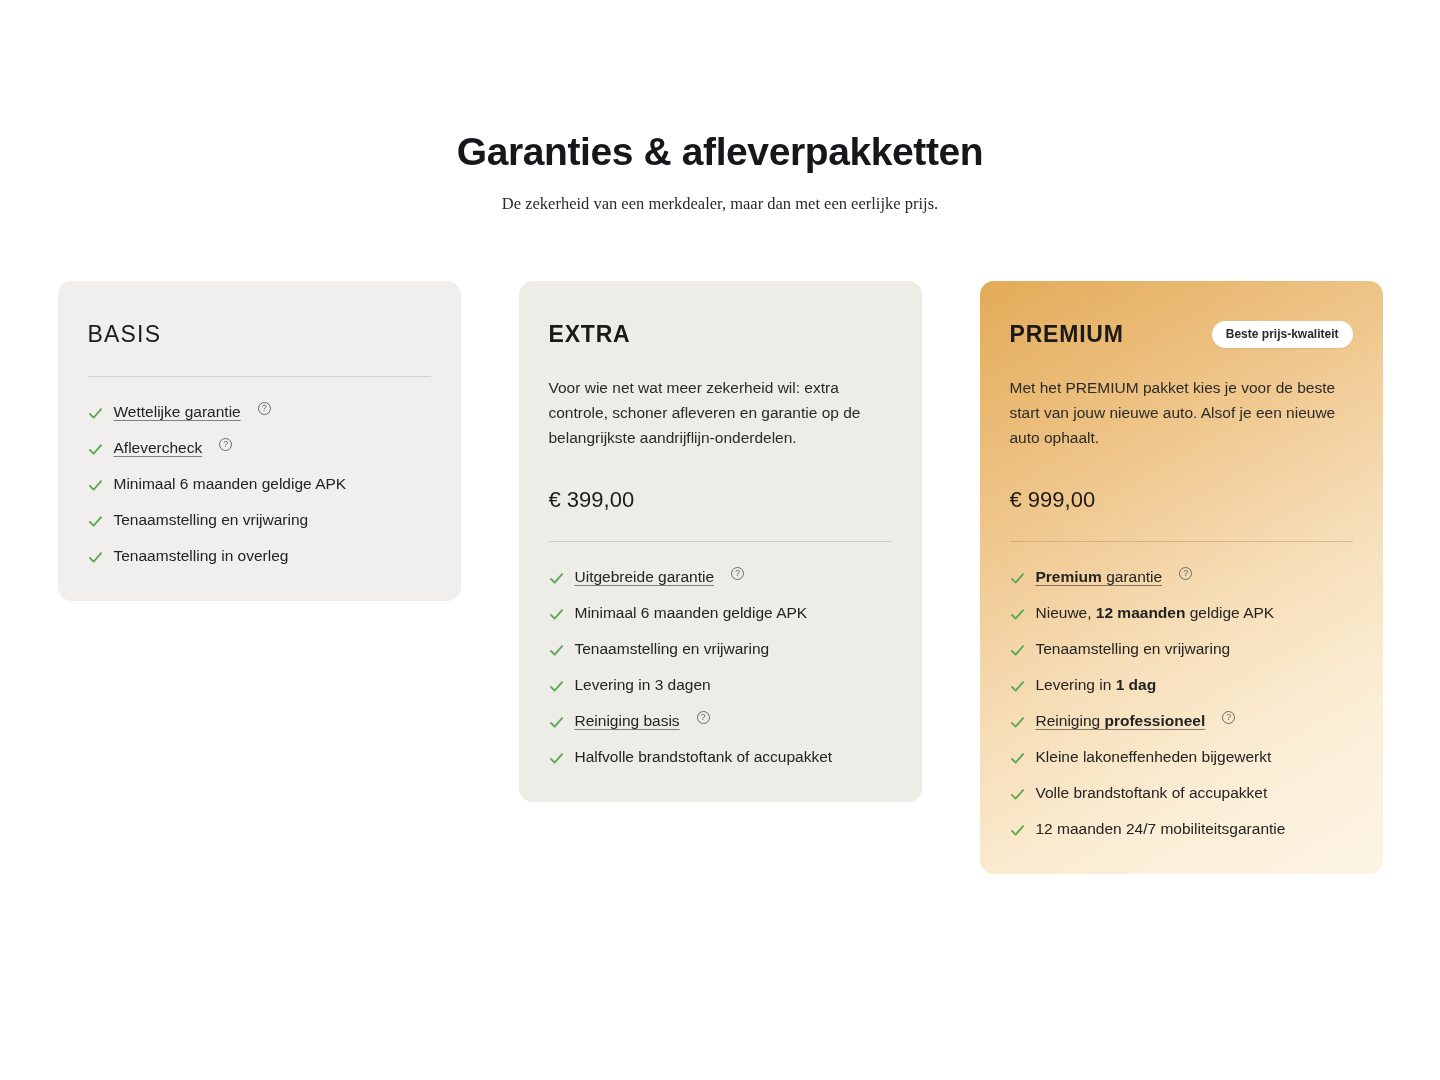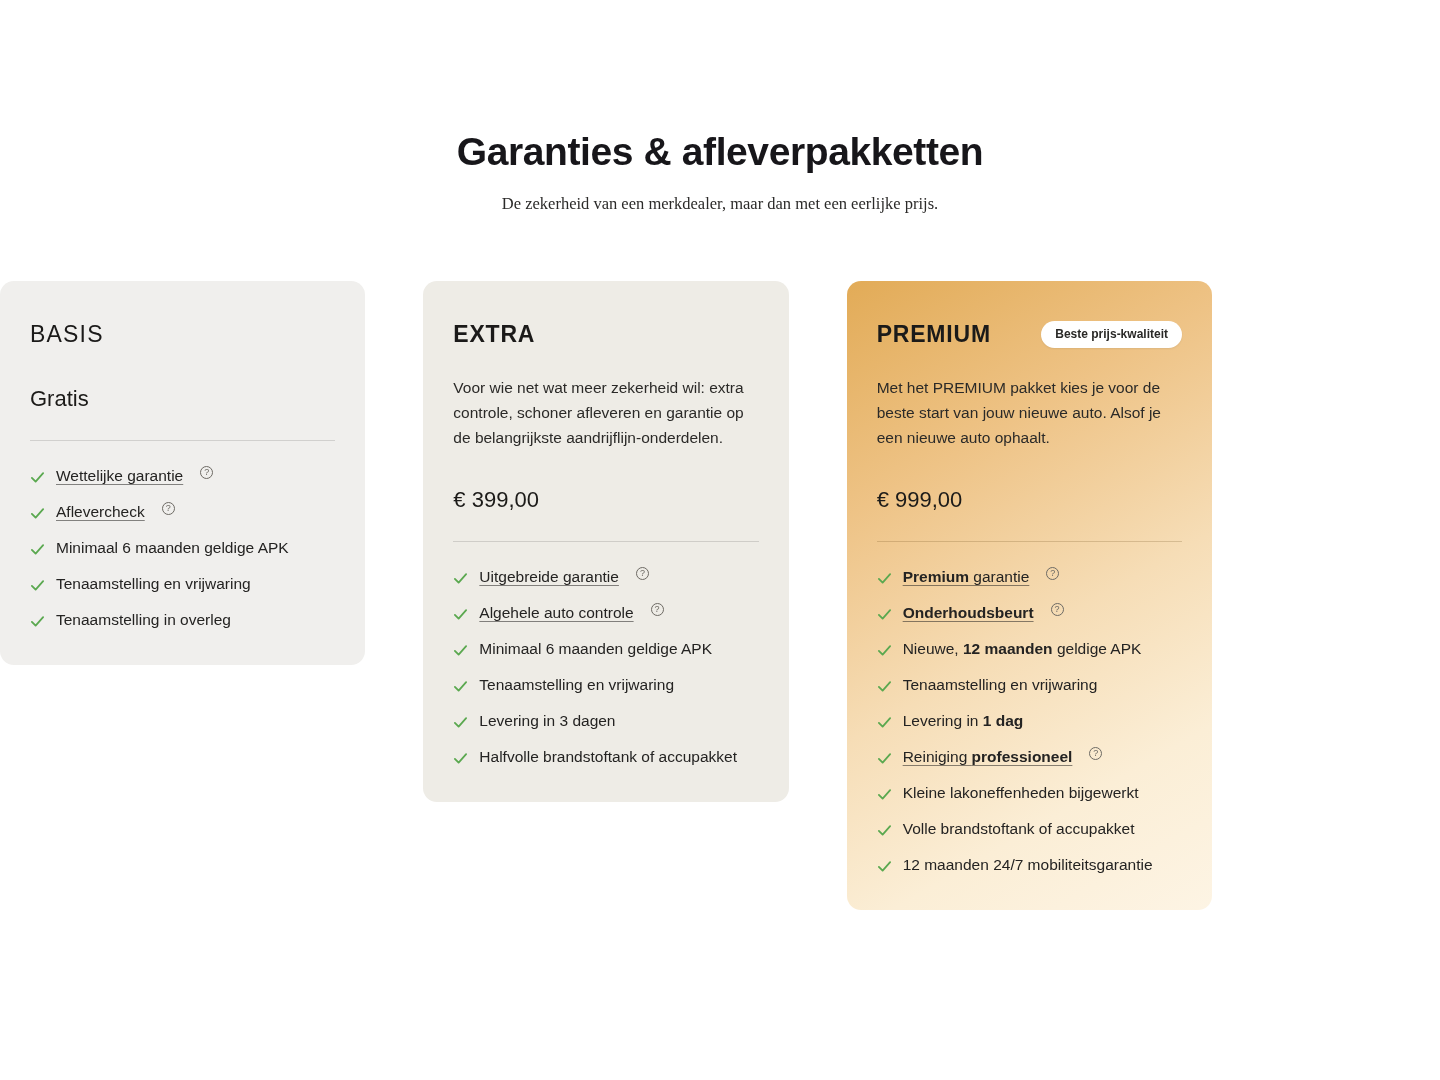--- a/index.html
+++ b/index.html
@@ -36,21 +36,21 @@
     line-height: 24px;
     font-weight: 400;
     color: #2b2a29;
     font-family: Liberation Serif, serif;
   }
 
   .cards {
     position: absolute;
     top: 281px;
     left: 0;
-    width: 1212px;
+    width: 1440px;
     display: flex;
     justify-content: center;
     align-items: flex-start;
     gap: 58px;
   }
 
   .card {
     width: 403px;
     border-radius: 14px;
     padding: 38px 30px 34px 30px;
@@ -183,21 +183,20 @@
   <div class="header">
     <h1>Garanties &amp; afleverpakketten</h1>
     <p class="subtitle">De zekerheid van een merkdealer, maar dan met een eerlijke prijs.</p>
   </div>
 
   <div class="cards" id="cards">
       <div class="card card--basis">
         <div class="card-head">
           <div class="card-title">BASIS</div>
         </div>
-        <div class="card-price">Gratis</div>
         <div class="divider"></div>
         <ul class="features">
           <li>
             <span class="check"><svg width="15" height="15" viewBox="0 0 16 16" xmlns="http://www.w3.org/2000/svg">
                 <path d="M2 8.4 L6 12.4 L14 3.4" fill="none" stroke="#5aa84f" stroke-width="1.9" stroke-linecap="round" stroke-linejoin="round"></path>
               </svg></span>
             <span class="feat-text underline">Wettelijke garantie</span>
             <span class="info-icon"></span>
           </li>
           <li>
@@ -239,40 +238,40 @@
             <span class="check"><svg width="15" height="15" viewBox="0 0 16 16" xmlns="http://www.w3.org/2000/svg">
                 <path d="M2 8.4 L6 12.4 L14 3.4" fill="none" stroke="#5aa84f" stroke-width="1.9" stroke-linecap="round" stroke-linejoin="round"></path>
               </svg></span>
             <span class="feat-text underline">Uitgebreide garantie</span>
             <span class="info-icon"></span>
           </li>
           <li>
             <span class="check"><svg width="15" height="15" viewBox="0 0 16 16" xmlns="http://www.w3.org/2000/svg">
                 <path d="M2 8.4 L6 12.4 L14 3.4" fill="none" stroke="#5aa84f" stroke-width="1.9" stroke-linecap="round" stroke-linejoin="round"></path>
               </svg></span>
-            <span class="feat-text underline">Algehele auto controle</span>
-            <span class="info-icon"></span>
-          </li>
-          <li>
-            <span class="check"><svg width="15" height="15" viewBox="0 0 16 16" xmlns="http://www.w3.org/2000/svg">
-                <path d="M2 8.4 L6 12.4 L14 3.4" fill="none" stroke="#5aa84f" stroke-width="1.9" stroke-linecap="round" stroke-linejoin="round"></path>
-              </svg></span>
             <span class="feat-text">Minimaal 6 maanden geldige APK</span>
           </li>
           <li>
             <span class="check"><svg width="15" height="15" viewBox="0 0 16 16" xmlns="http://www.w3.org/2000/svg">
                 <path d="M2 8.4 L6 12.4 L14 3.4" fill="none" stroke="#5aa84f" stroke-width="1.9" stroke-linecap="round" stroke-linejoin="round"></path>
               </svg></span>
             <span class="feat-text">Tenaamstelling en vrijwaring</span>
           </li>
           <li>
             <span class="check"><svg width="15" height="15" viewBox="0 0 16 16" xmlns="http://www.w3.org/2000/svg">
                 <path d="M2 8.4 L6 12.4 L14 3.4" fill="none" stroke="#5aa84f" stroke-width="1.9" stroke-linecap="round" stroke-linejoin="round"></path>
               </svg></span>
             <span class="feat-text">Levering in 3 dagen</span>
+          </li>
+          <li>
+            <span class="check"><svg width="15" height="15" viewBox="0 0 16 16" xmlns="http://www.w3.org/2000/svg">
+                <path d="M2 8.4 L6 12.4 L14 3.4" fill="none" stroke="#5aa84f" stroke-width="1.9" stroke-linecap="round" stroke-linejoin="round"></path>
+              </svg></span>
+            <span class="feat-text underline">Reiniging basis</span>
+            <span class="info-icon"></span>
           </li>
           <li>
             <span class="check"><svg width="15" height="15" viewBox="0 0 16 16" xmlns="http://www.w3.org/2000/svg">
                 <path d="M2 8.4 L6 12.4 L14 3.4" fill="none" stroke="#5aa84f" stroke-width="1.9" stroke-linecap="round" stroke-linejoin="round"></path>
               </svg></span>
             <span class="feat-text">Halfvolle brandstoftank of accupakket</span>
           </li>
         </ul>
       </div>
       <div class="card card--premium">
@@ -288,27 +287,20 @@
             <span class="check"><svg width="15" height="15" viewBox="0 0 16 16" xmlns="http://www.w3.org/2000/svg">
                 <path d="M2 8.4 L6 12.4 L14 3.4" fill="none" stroke="#5aa84f" stroke-width="1.9" stroke-linecap="round" stroke-linejoin="round"></path>
               </svg></span>
             <span class="feat-text underline"><b>Premium</b> garantie</span>
             <span class="info-icon"></span>
           </li>
           <li>
             <span class="check"><svg width="15" height="15" viewBox="0 0 16 16" xmlns="http://www.w3.org/2000/svg">
                 <path d="M2 8.4 L6 12.4 L14 3.4" fill="none" stroke="#5aa84f" stroke-width="1.9" stroke-linecap="round" stroke-linejoin="round"></path>
               </svg></span>
-            <span class="feat-text underline"><b>Onderhoudsbeurt</b></span>
-            <span class="info-icon"></span>
-          </li>
-          <li>
-            <span class="check"><svg width="15" height="15" viewBox="0 0 16 16" xmlns="http://www.w3.org/2000/svg">
-                <path d="M2 8.4 L6 12.4 L14 3.4" fill="none" stroke="#5aa84f" stroke-width="1.9" stroke-linecap="round" stroke-linejoin="round"></path>
-              </svg></span>
             <span class="feat-text">Nieuwe, <b>12 maanden</b> geldige APK</span>
           </li>
           <li>
             <span class="check"><svg width="15" height="15" viewBox="0 0 16 16" xmlns="http://www.w3.org/2000/svg">
                 <path d="M2 8.4 L6 12.4 L14 3.4" fill="none" stroke="#5aa84f" stroke-width="1.9" stroke-linecap="round" stroke-linejoin="round"></path>
               </svg></span>
             <span class="feat-text">Tenaamstelling en vrijwaring</span>
           </li>
           <li>
             <span class="check"><svg width="15" height="15" viewBox="0 0 16 16" xmlns="http://www.w3.org/2000/svg">

